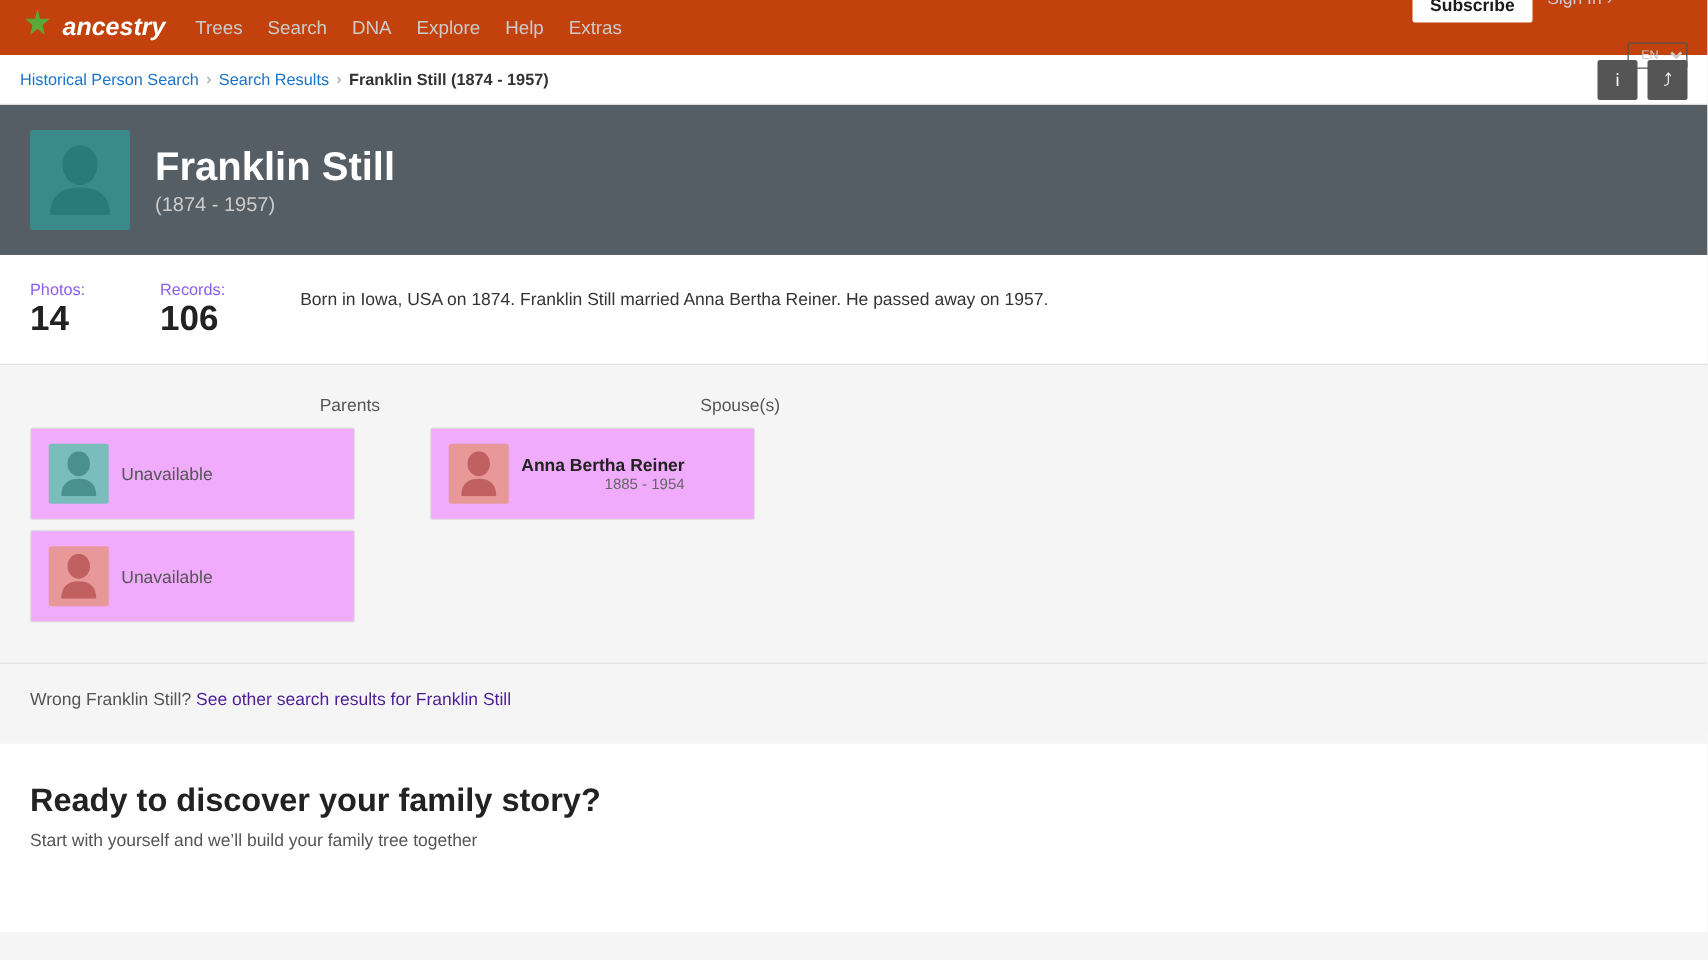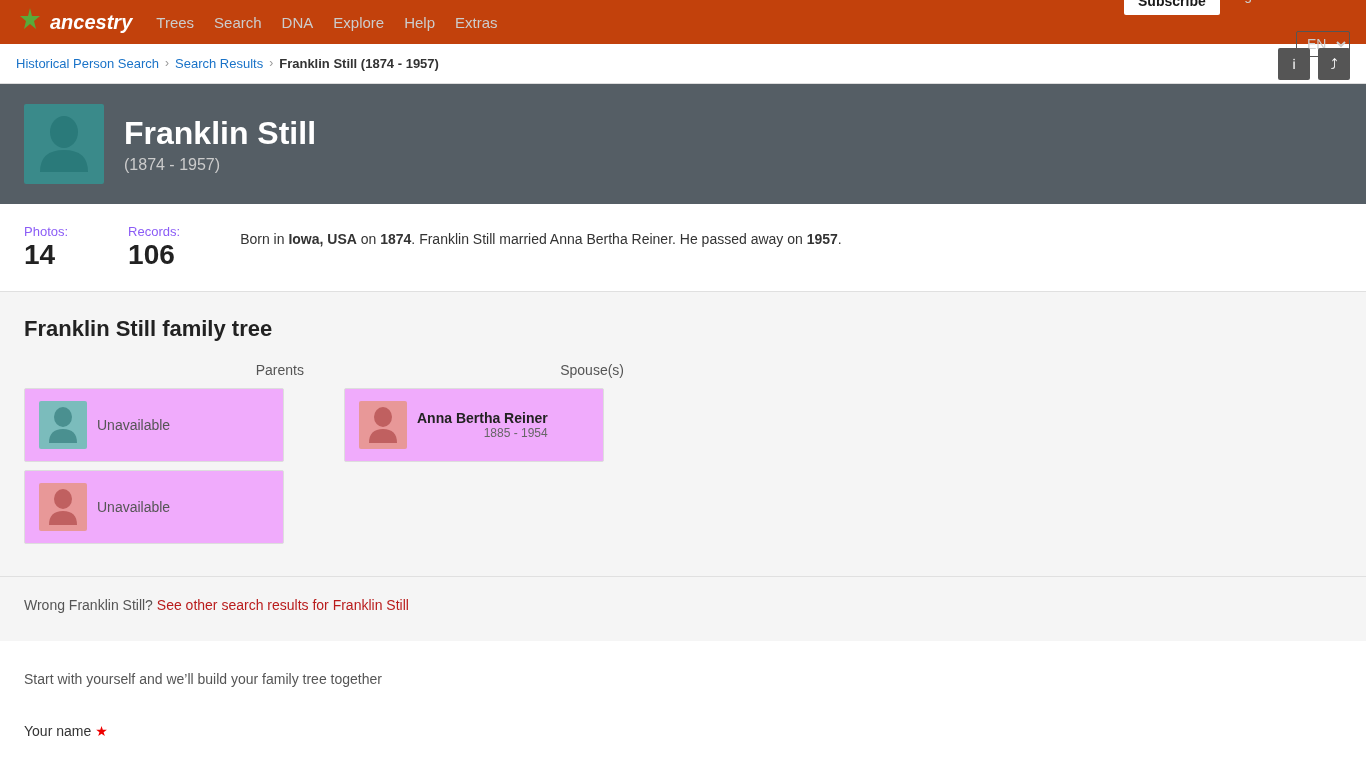--- a/index.html
+++ b/index.html
@@ -55,21 +55,21 @@
     .signin-link {
       color: #ccc;
       font-size: 14px;
       cursor: pointer;
       display: flex;
       align-items: center;
       gap: 4px;
     }
     .lang-select {
       color: #ccc;
-      font-size: 14px;
+      font-size: 10px;
       background: transparent;
       border: 1px solid #555;
       padding: 3px 6px;
       cursor: pointer;
       border-radius: 2px;
       margin-top: 44px;
     }
 
     
     .breadcrumb-bar {
@@ -177,21 +177,21 @@
       font-weight: bold;
       color: #222;
     }
     .bio-text {
       flex: 1;
       font-size: 14px;
       color: #333;
       line-height: 1.6;
       padding-top: 4px;
     }
-    .bio-text strong { font-weight: bold; }
+    .bio-text strong { font-weight: normal; }
 
     
     .family-tree-section {
       background: #f5f5f5;
       padding: 24px;
     }
     .section-title {
       font-size: 22px;
       font-weight: bold;
       color: #222;
@@ -241,21 +241,21 @@
 
     
     .wrong-person {
       padding: 20px 24px;
       background: #f5f5f5;
       font-size: 14px;
       color: #555;
       border-top: 1px solid #e0e0e0;
     }
     .wrong-person a {
-      color: #b91c1c;
+      color: #4c1d95;
       text-decoration: none;
       cursor: pointer;
     }
 
     
     .discovery-section {
       background: #fff;
       padding: 30px 24px;
       border-top: 8px solid #f5f5f5;
     }
@@ -349,21 +349,20 @@
   <div class="stat-group">
     <label>Records:</label>
     <div class="stat-number">106</div>
   </div>
   <div class="bio-text">
     Born in <strong>Iowa, USA</strong> on <strong>1874</strong>. Franklin Still married Anna Bertha Reiner. He passed away on <strong>1957</strong>.
   </div>
 </div>
 
 <div class="family-tree-section">
-  <h2 class="section-title">Franklin Still family tree</h2>
   <div class="family-columns">
 
     <div class="family-col">
       <div class="family-col-title">Parents</div>
 
       <div class="person-card">
         <div class="card-avatar male">
           <svg width="32" height="36" viewBox="0 0 32 36">
             <ellipse cx="16" cy="10" rx="9" ry="10" fill="#4a9090"></ellipse>
             <path d="M2,36 Q2,22 16,22 Q30,22 30,36 Z" fill="#4a9090"></path>
@@ -406,19 +405,16 @@
 
   </div>
 </div>
 
 <div class="wrong-person">
   <span>Wrong Franklin Still?</span>
   <a>See other search results for Franklin Still</a>
 </div>
 
 <div class="discovery-section">
+  <h2 class="discovery-title">Ready to discover your family story?</h2>
   <p class="discovery-subtitle">Start with yourself and we’ll build your family tree together</p>
-  <div class="your-name-label">
-    <span>Your name</span>
-    <span class="required-star">★</span>
-  </div>
 
 </div>
 
 </body></html>

